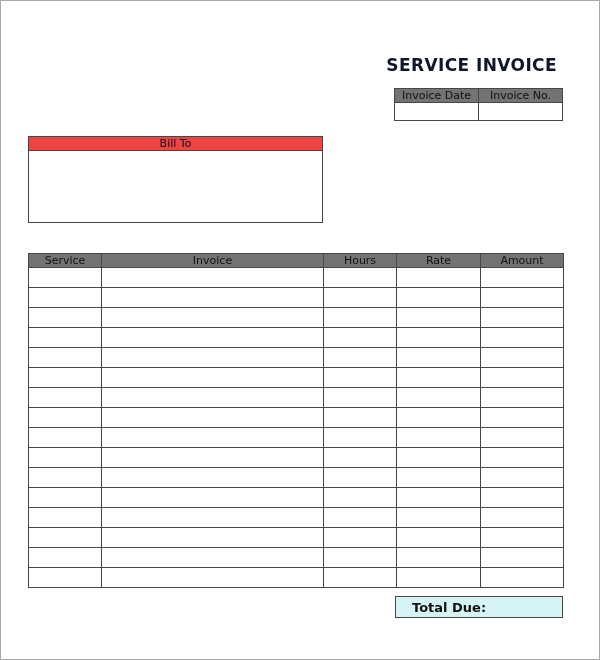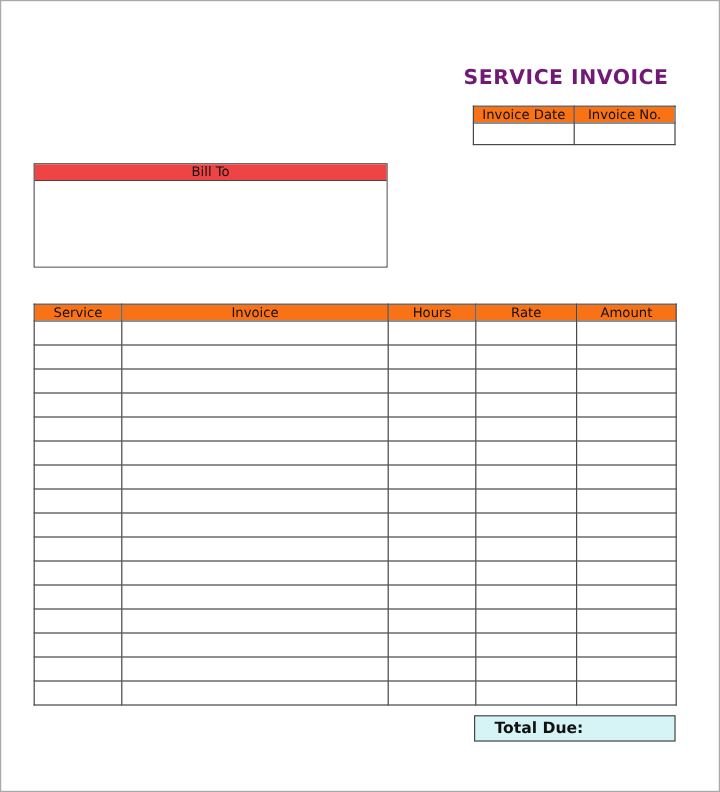--- a/index.html
+++ b/index.html
@@ -16,35 +16,35 @@
   }
 
   
   .doc-title {
     position: absolute;
     top: 54px;
     right: 42px;
     font-size: 17px;
     font-weight: bold;
     letter-spacing: 0.4px;
-    color: #701a75;
+    color: #0f172a;
     white-space: nowrap;
   }
 
   
   table { border-collapse: collapse; table-layout: fixed; }
   th, td {
     border: 1.5px solid #474747;
     font-size: 11px;
     font-weight: normal;
     padding: 0 2px;
     overflow: hidden;
     white-space: nowrap;
   }
-  th { background: #f97316; text-align: center; }
+  th { background: #737373; text-align: center; }
   td { background: #ffffff; }
 
   
   .meta-table {
     position: absolute;
     left: 393px;
     top: 87px;
     width: 169px;
   }
   .meta-table th { height: 12px; }

